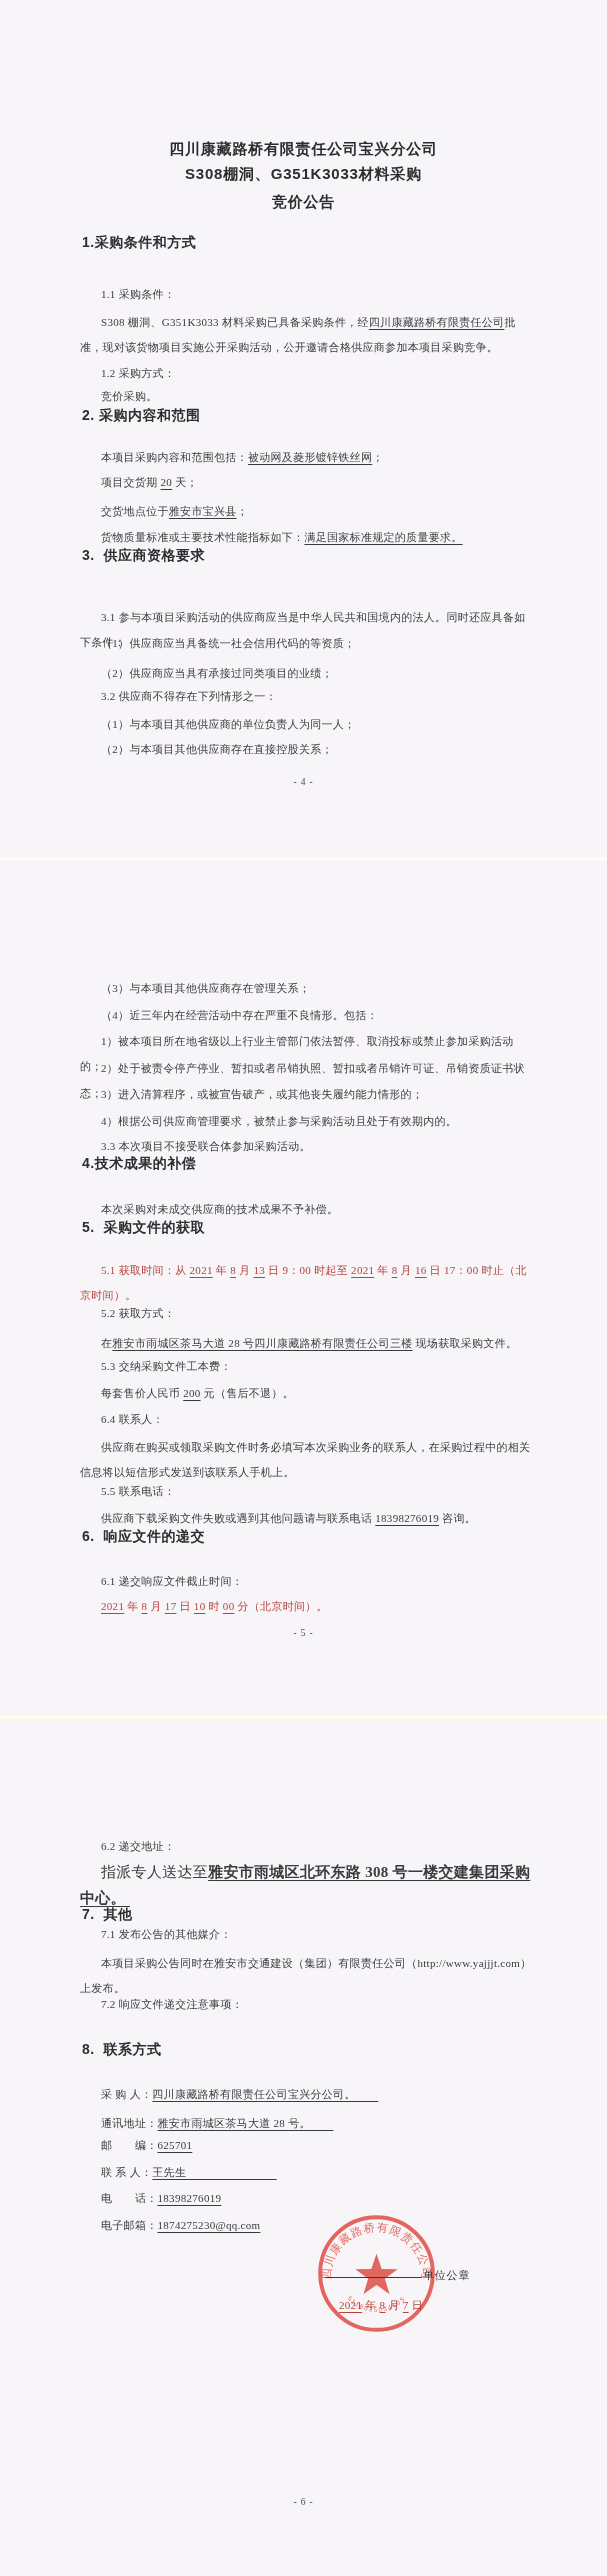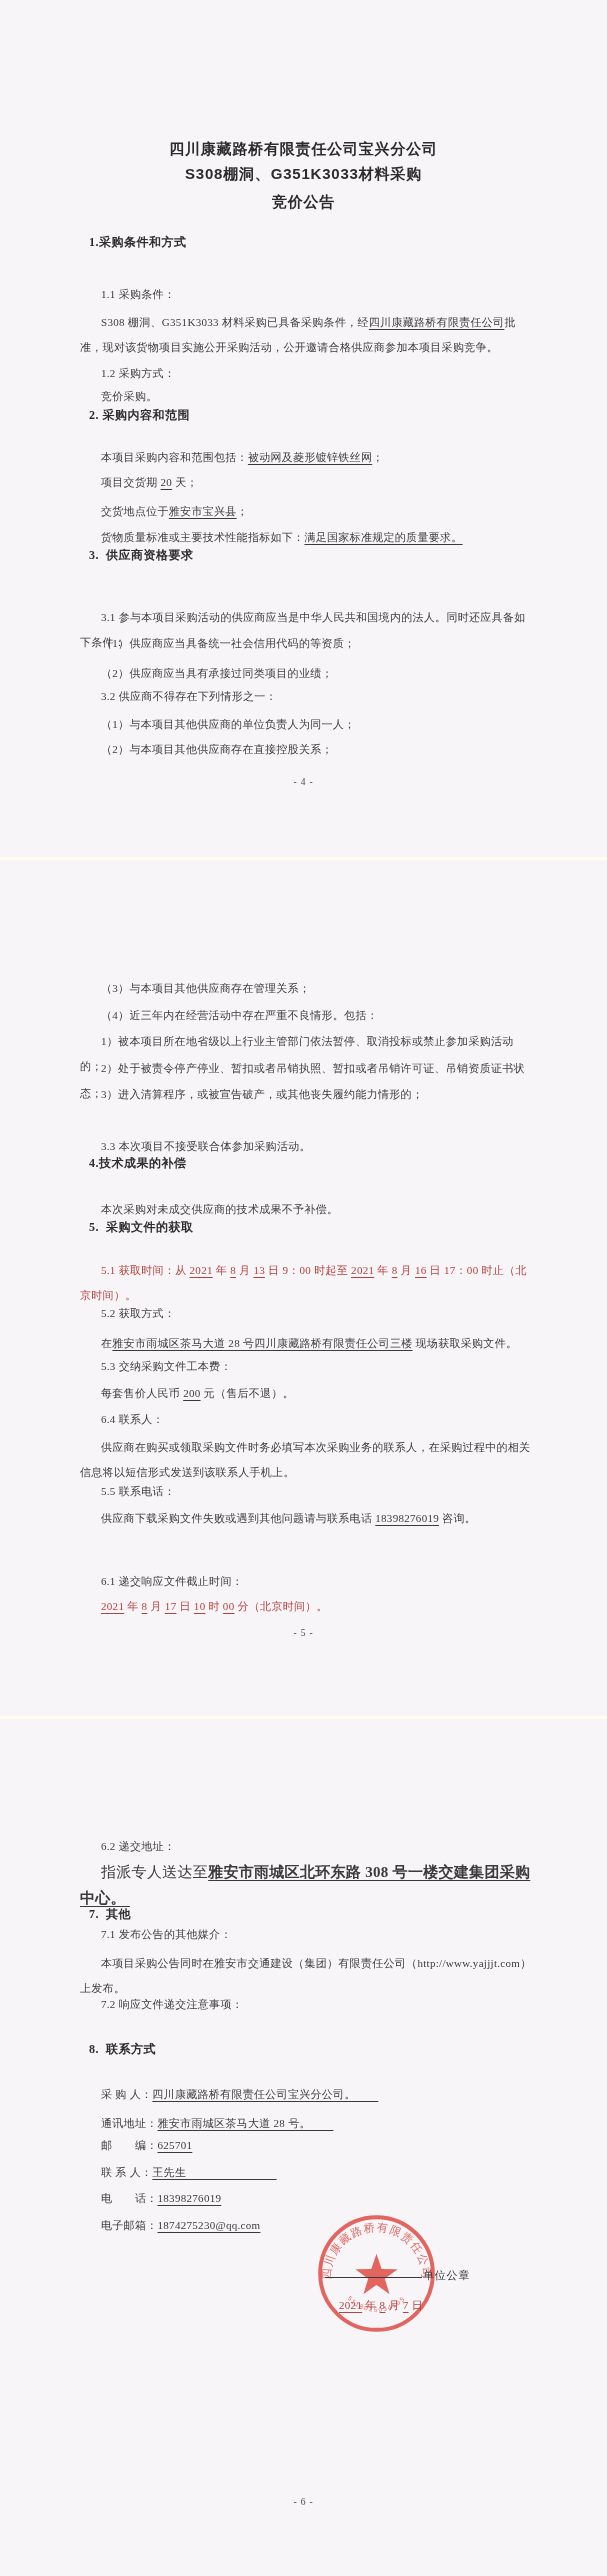--- a/index.html
+++ b/index.html
@@ -19,23 +19,23 @@
   #page-3{top:1719px;height:857px;}
   .line{
     position:absolute;left:80px;right:73px;
     font-size:11px;line-height:25px;
     letter-spacing:0.3px;
   }
   .ind{text-indent:21px;}
   .para{text-indent:21px;}
   .nw{white-space:nowrap;}
   .h{
-    font-family:Liberation Serif, serif;
-    font-weight:bold;font-size:12px;line-height:20px;
-    color:#2e2e30;left:89px;letter-spacing:0.5px;
+    font-family:Liberation Sans, sans-serif;
+    font-weight:bold;font-size:14px;line-height:20px;
+    color:#2e2e30;left:82px;letter-spacing:0.5px;
   }
   .title{
     left:0;right:0;text-align:center;text-indent:0;
     font-family:"Liberation Sans","DejaVu Sans",sans-serif;
     font-weight:bold;font-size:15px;line-height:23px;color:#2c2c2e;
     letter-spacing:0.8px;
   }
   .pnum{
     left:0;right:0;text-align:center;text-indent:0;
     font-size:9.5px;color:#4a4a4c;letter-spacing:0.8px;line-height:15px;
@@ -83,33 +83,35 @@
     <div class="line ind" style="top: 712px;"><span class="seg">（1）与本项目其他供应商的单位负责人为同一人；</span></div>
     <div class="line ind" style="top: 737px;"><span class="seg">（2）与本项目其他供应商存在直接控股关系；</span></div>
     <div class="line pnum" style="top: 775px;"><span class="seg">- 4 -</span></div>
   </div>
 <div class="page" id="page-2">
     <div class="line ind" style="top: 116px;"><span class="seg">（3）与本项目其他供应商存在管理关系；</span></div>
     <div class="line ind" style="top: 143px;"><span class="seg">（4）近三年内在经营活动中存在严重不良情形。包括：</span></div>
     <div class="line ind nw" style="top: 169px;"><span class="seg">1）被本项目所在地省级以上行业主管部门依法暂停、取消投标或禁止参加采购活动的；</span></div>
     <div class="line ind nw" style="top: 196px;"><span class="seg">2）处于被责令停产停业、暂扣或者吊销执照、暂扣或者吊销许可证、吊销资质证书状态；</span></div>
     <div class="line ind" style="top: 222px;"><span class="seg">3）进入清算程序，或被宣告破产，或其他丧失履约能力情形的；</span></div>
+    <div class="line ind" style="top: 249px;"><span class="seg">4）根据公司供应商管理要求，被禁止参与采购活动且处于有效期内的。</span></div>
     <div class="line ind" style="top: 274px;"><span class="seg">3.3 本次项目不接受联合体参加采购活动。</span></div>
     <div class="line h" style="top: 293px;"><span class="seg">4.技术成果的补偿</span></div>
     <div class="line ind" style="top: 337px;"><span class="seg">本次采购对未成交供应商的技术成果不予补偿。</span></div>
     <div class="line h" style="top: 357px;"><span class="seg">5.  采购文件的获取</span></div>
     <div class="line para red" style="top: 398px;"><span class="seg">5.1 获取时间：从 </span><span class="seg u">2021</span><span class="seg"> 年 </span><span class="seg u">8</span><span class="seg"> 月 </span><span class="seg u">13</span><span class="seg"> 日 9：00 时起至 </span><span class="seg u">2021</span><span class="seg"> 年 </span><span class="seg u">8</span><span class="seg"> 月 </span><span class="seg u">16</span><span class="seg"> 日 17：00 时止（北京时间）。</span></div>
     <div class="line ind" style="top: 441px;"><span class="seg">5.2 获取方式：</span></div>
     <div class="line ind nw" style="top: 471px;"><span class="seg">在</span><span class="seg u">雅安市雨城区茶马大道 28 号四川康藏路桥有限责任公司三楼</span><span class="seg"> 现场获取采购文件。</span></div>
     <div class="line ind" style="top: 494px;"><span class="seg">5.3 交纳采购文件工本费：</span></div>
     <div class="line ind" style="top: 521px;"><span class="seg">每套售价人民币 </span><span class="seg u">200</span><span class="seg"> 元（售后不退）。</span></div>
     <div class="line ind" style="top: 547px;"><span class="seg">6.4 联系人：</span></div>
     <div class="line para" style="top: 575px;"><span class="seg">供应商在购买或领取采购文件时务必填写本次采购业务的联系人，在采购过程中的相关信息将以短信形式发送到该联系人手机上。</span></div>
     <div class="line ind" style="top: 619px;"><span class="seg">5.5 联系电话：</span></div>
     <div class="line ind" style="top: 646px;"><span class="seg">供应商下载采购文件失败或遇到其他问题请与联系电话 </span><span class="seg u">18398276019</span><span class="seg"> 咨询。</span></div>
+    <div class="line h" style="top: 666px;"><span class="seg">6.  响应文件的递交</span></div>
     <div class="line ind" style="top: 709px;"><span class="seg">6.1 递交响应文件截止时间：</span></div>
     <div class="line ind red" style="top: 734px;"><span class="seg u">2021</span><span class="seg"> 年 </span><span class="seg u">8</span><span class="seg"> 月 </span><span class="seg u">17</span><span class="seg"> 日 </span><span class="seg u">10</span><span class="seg"> 时 </span><span class="seg u">00</span><span class="seg"> 分（北京时间）。</span></div>
     <div class="line pnum" style="top: 766px;"><span class="seg">- 5 -</span></div>
   </div>
 <div class="page" id="page-3">
 
   <div class="stamp">
     <svg viewBox="0 0 200 200" xmlns="http://www.w3.org/2000/svg">
       <circle cx="100" cy="100" r="86" fill="none" stroke="#e0534a" stroke-width="6"></circle>
       <polygon points="100,70 107.9,93.2 132.3,93.5 112.7,108.1 120,131.5 100,117.4 80,131.5 87.3,108.1 67.7,93.5 92.1,93.2" fill="#e0534a"></polygon>

